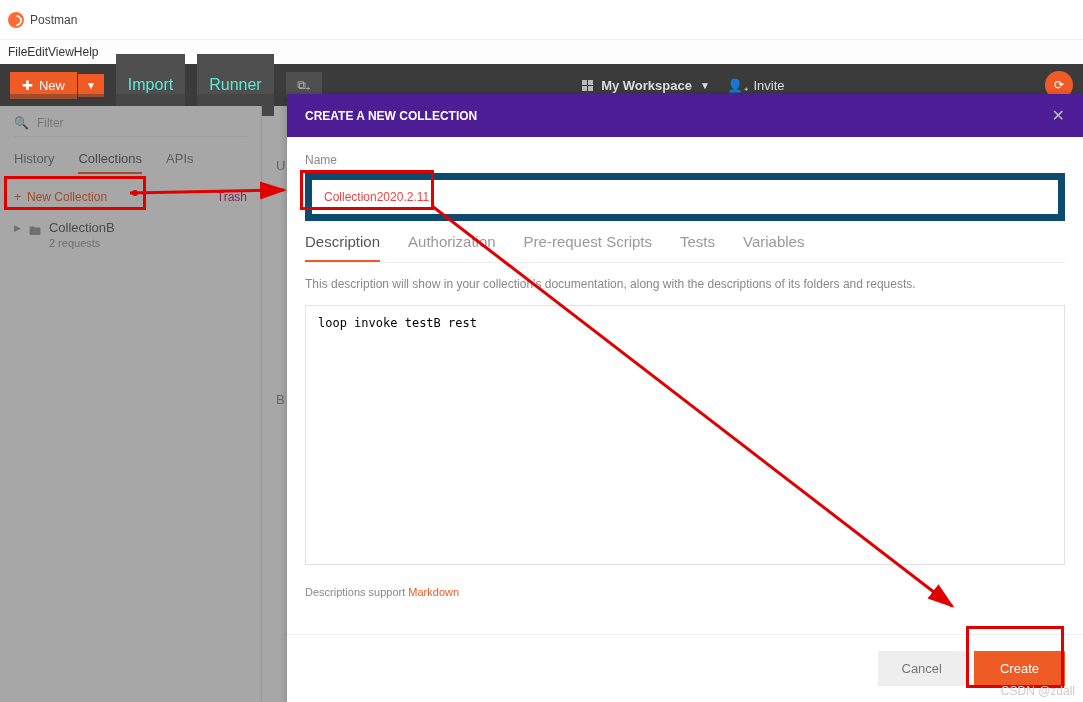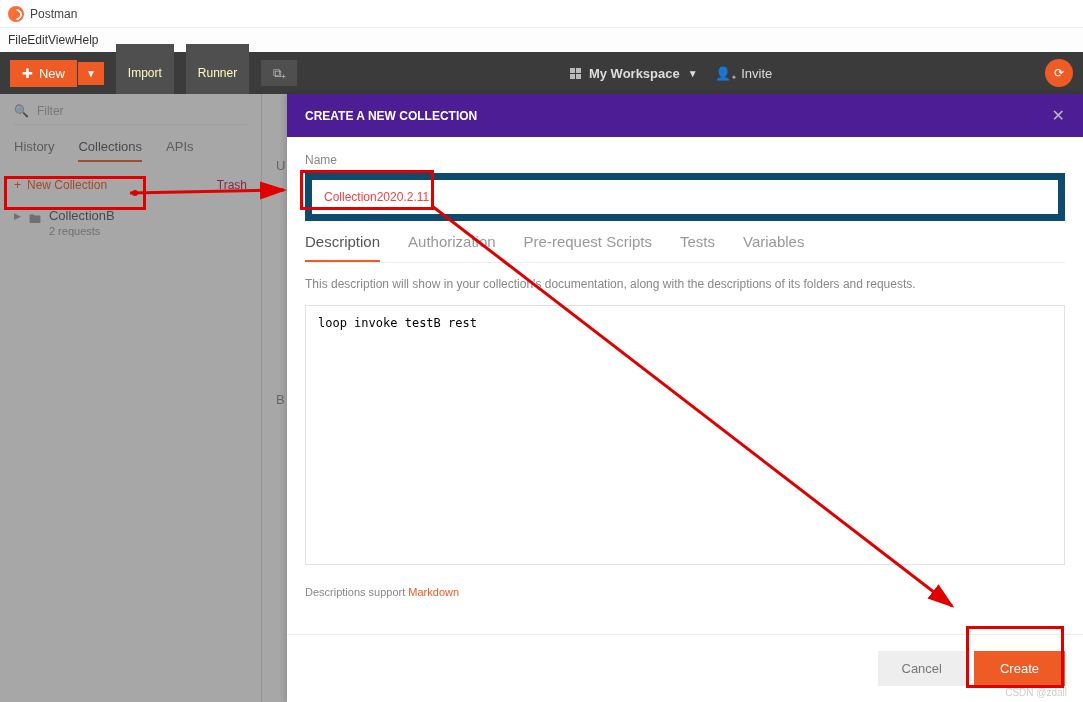--- a/index.html
+++ b/index.html
@@ -1,27 +1,27 @@
 <!DOCTYPE html>
 <html><head>
 <meta charset="utf-8">
 <style>
 *{box-sizing:border-box;margin:0;padding:0;font-family:-apple-system,Helvetica,Arial,sans-serif}
 body{width:1083px;height:702px;background:#fff;font-size:12px;overflow:hidden;position:relative}
-.title-bar{height:28px;display:flex;align-items:center;padding:0 8px;background:#fff;border-bottom:1px solid #eee}
+.title-bar{height:40px;display:flex;align-items:center;padding:0 8px;background:#fff;border-bottom:1px solid #eee}
 .app-icon{width:16px;height:16px;border-radius:50%;background:#ff6c37;position:relative;margin-right:6px}
 .app-icon::after{content:'';position:absolute;width:7px;height:7px;border:2px solid #fff;border-radius:50%;top:3px;left:3px;background:transparent;border-bottom-color:transparent;border-left-color:transparent;transform:rotate(45deg)}
 .title-text{color:#444;font-size:12px}
 .menu-bar{height:24px;display:flex;align-items:center;padding:0 8px;background:#fdfdfd;color:#333;font-size:12px}
 .menu-bar span{cursor:pointer}
 .toolbar{height:42px;background:#3b3b3b;display:flex;align-items:center;padding:0 10px;color:#ccc}
 .btn-new{display:flex;align-items:center}
 .btn-new-main{background:#ef5b25;color:#fff;padding:6px 12px;display:flex;align-items:center;font-size:13px;gap:6px;cursor:pointer}
 .btn-new-drop{background:#ef5b25;color:#fff;padding:6px 8px;margin-left:1px;cursor:pointer;font-size:10px}
-.tool-btn{background:#4f4f4f;color:#fef9c3;padding:22px 12px;margin-left:12px;font-size:12px;cursor:pointer}
+.tool-btn{background:#4f4f4f;color:#5eead4;padding:22px 12px;margin-left:12px;font-size:16px;cursor:pointer}
 .tool-icon-btn{background:#4f4f4f;color:#bbb;width:36px;height:26px;display:flex;align-items:center;justify-content:center;margin-left:12px;cursor:pointer}
 .spacer{flex:1}
 .workspace{display:flex;align-items:center;gap:8px;color:#ddd;font-size:13px;font-weight:600}
 .workspace .grid{display:inline-grid;grid-template:repeat(2,5px)/repeat(2,5px);gap:1px}
 .workspace .grid i{background:#bbb}
 .invite{display:flex;align-items:center;margin-left:18px;gap:5px;color:#ddd;font-size:13px;cursor:pointer}
 .sync{width:28px;height:28px;border-radius:50%;background:#ef5b25;margin-left:auto;display:flex;align-items:center;justify-content:center;color:#fff;cursor:pointer}
 .main{display:flex;height:608px;position:relative}
 .sidebar{width:262px;border-right:1px solid #ddd;padding:10px 0;background:#fff}
 .filter{margin:0 14px 6px;display:flex;align-items:center;gap:8px;color:#aaa;border-bottom:1px solid #eee;padding-bottom:6px}
@@ -49,21 +49,21 @@
 .modal-tabs .active{color:#555;border-bottom:2px solid #ef5b25}
 .helper{color:#888;font-size:12px;margin-bottom:14px}
 .desc-area{width:100%;height:260px;border:1px solid #e2e2e2;padding:10px 12px;font-family:Consolas,monospace;font-size:12px;resize:none}
 .md-note{margin-top:18px;font-size:11px;color:#888}
 .md-note a{color:#ef5b25;text-decoration:none}
 .modal-foot{border-top:1px solid #eee;padding:16px 18px;display:flex;justify-content:flex-end;gap:8px}
 .btn-cancel{background:#eee;color:#777;border:none;padding:10px 24px;font-size:13px;cursor:pointer}
 .btn-create{background:#ef5b25;color:#fff;border:none;padding:10px 26px;font-size:13px;cursor:pointer}
 .redbox{position:absolute;border:3px solid #e10000;pointer-events:none}
 .arrowline{position:absolute;pointer-events:none}
-.watermark{position:absolute;right:16px;bottom:4px;color:#ccc;font-size:10px}
+.watermark{position:absolute;right:8px;bottom:4px;color:#ccc;font-size:12px}
 .hidden-b{position:absolute;top:392px;left:276px;color:#888;font-size:13px}
 .hidden-u{position:absolute;top:158px;left:276px;color:#888;font-size:13px}
 svg{overflow:visible}
 </style>
 </head>
 <body>
 
 <div class="title-bar">
   <span class="app-icon"></span>
   <span class="title-text">Postman</span>

